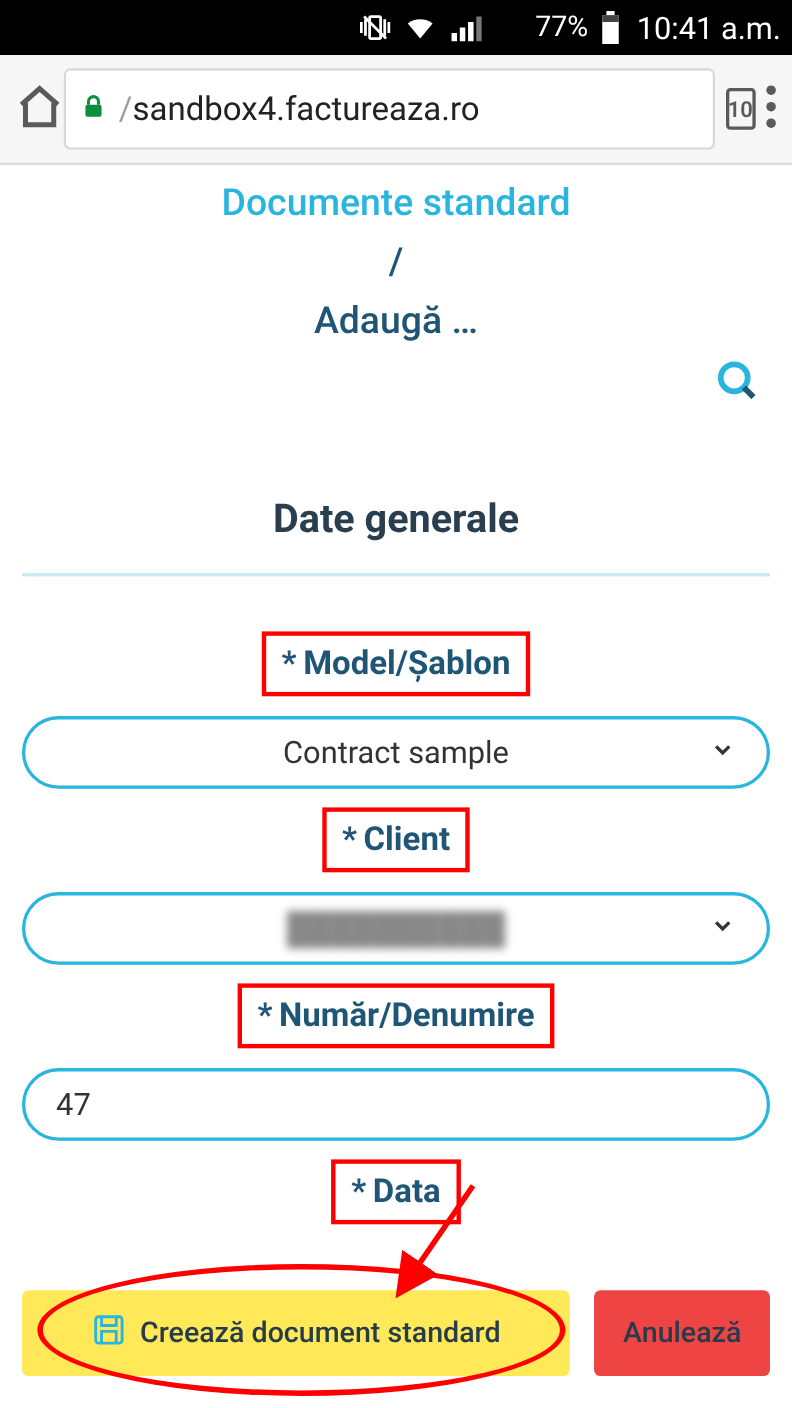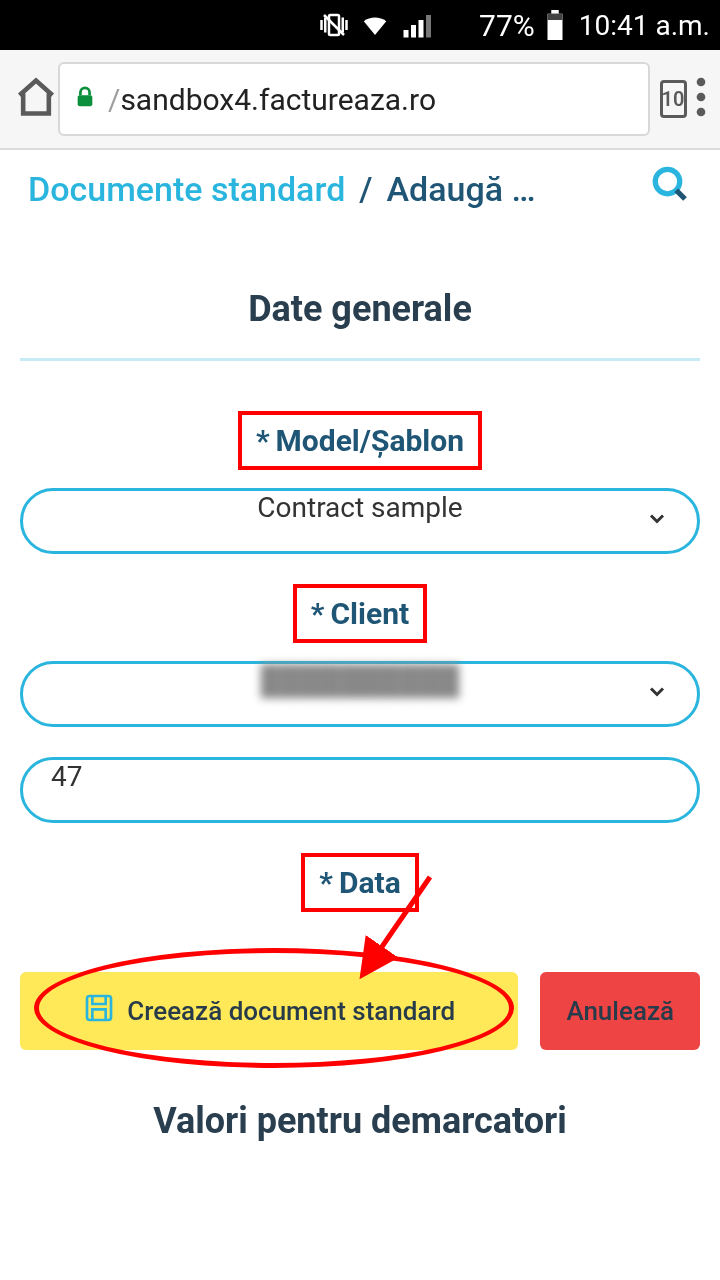--- a/index.html
+++ b/index.html
@@ -1,49 +1,49 @@
 <!DOCTYPE html>
 <html><head>
 <meta charset="utf-8">
 <style>
   * { margin:0; padding:0; box-sizing:border-box; font-family:"Segoe UI", Roboto, Arial, sans-serif; }
   html,body { width:720px; height:1280px; background:#fff; overflow:hidden; }
 
   
   .status-bar { height:50px; background:#000; color:#fff; display:flex; align-items:center; justify-content:flex-end; padding:0 10px; font-size:28px; gap:10px; }
-  .status-bar .battery-pct { font-size:30px;margin-left:38px; }
+  .status-bar .battery-pct { font-size:26px;margin-left:38px; }
   .status-bar .clock { font-size:28px; margin-left:4px; }
   .status-bar svg { display:block; }
 
   
   .browser-bar { height:100px; background:#f6f6f6; display:flex; align-items:center; padding:0 14px; border-bottom:2px solid #dcdcdc; }
   .home-icon svg, .menu-icon svg, .tabs-icon > div { color:#5a5a5a; }
   .addr-box { flex:1; height:74px; background:#fff; border:2px solid #d8d8d8; border-radius:6px; display:flex; align-items:center; padding:0 14px; gap:12px; }
   .addr-url { font-size:30px; color:#222; white-space:nowrap; overflow:hidden; }
   .addr-url .path { color:#9e9e9e; }
   .tabs-icon { width:46px; height:46px; display:flex; align-items:center; justify-content:center; }
   .tabs-box { width:27px; height:38px; border:3px solid #5a5a5a; border-radius:4px; display:flex; align-items:center; justify-content:center; font-size:20px; font-weight:600; color:#5a5a5a;text-align:right; }
 
   
   .page { padding:0 20px; }
-  .breadcrumb { display:flex; align-items:center; gap:14px; padding:14px 8px 26px 8px; font-size:34px; color:#2ab5de; font-weight:500; white-space:nowrap; overflow:hidden; }
+  .breadcrumb { display:flex; align-items:center; gap:14px; padding:14px 8px 26px 8px; font-size:34px; color:#2ab5de; font-weight:500; white-space:nowrap; overflow:hidden;flex-direction:column; }
   .breadcrumb .sep { color:#1f5575; }
   .breadcrumb .current { color:#1f5575; }
   .search-icon { margin-left:auto; }
   .search-icon svg { stroke:#2ab5de; }
 
   h2.section { font-size:36px; color:#293e4e; font-weight:700; text-align:center; margin:48px 0 28px; }
   .divider { height:3px; background:#c5ecf5; margin:0 0 50px; }
 
   .field-label { display:inline-block; font-size:30px; color:#1f5575; font-weight:700; padding:8px 14px; }
   .label-wrap { text-align:center; margin-bottom:18px; }
   .star { color:#1f5575; margin-right:6px; }
   .red-box { border:4px solid #ff0000; }
 
-  .pill { width:100%; height:66px; border:3px solid #2ab5de; border-radius:40px; display:flex; align-items:flex-start; padding:0 28px; font-size:28px; color:#333; background:#fff; position:relative; margin-bottom:30px; }
+  .pill { width:100%; height:66px; border:3px solid #2ab5de; border-radius:40px; display:flex; align-items:center; padding:0 28px; font-size:28px; color:#333; background:#fff; position:relative; margin-bottom:17px; }
   .pill.center { justify-content:center; }
   .pill .chev { position:absolute; right:28px; top:50%; transform:translateY(-50%); }
   .pill .placeholder { color:#888; filter:blur(4px); }
 
   .btn-row { display:flex; align-items:center; gap:22px; margin:60px 0 50px; position:relative; }
   .btn { height:78px; border-radius:6px; display:flex; align-items:center; justify-content:center; font-size:26px; font-weight:500; padding:0 26px; cursor:pointer; }
   .btn.primary { background:#ffe958; color:#273b4a; gap:12px; flex:1; }
   .btn.secondary { background:#ef4444; color:#273b4a; }
 
   
@@ -155,20 +155,25 @@
   </div>
   <div class="pill center">
     <span class="placeholder">██████████</span>
     <span class="chev">
       <svg width="24" height="24" viewBox="0 0 24 24" fill="none" stroke="#333" stroke-width="3">
           <path d="M6 9l6 6 6-6"></path>
         </svg>
     </span>
   </div>
 
+  <div class="label-wrap">
+    <span class="field-label red-box">
+      <span class="star">*</span><span>Număr/Denumire</span>
+    </span>
+  </div>
   <div class="pill">
     <span>47</span>
   </div>
 
   <div class="label-wrap">
     <span class="field-label red-box">
       <span class="star">*</span><span>Data</span>
     </span>
   </div>
 

